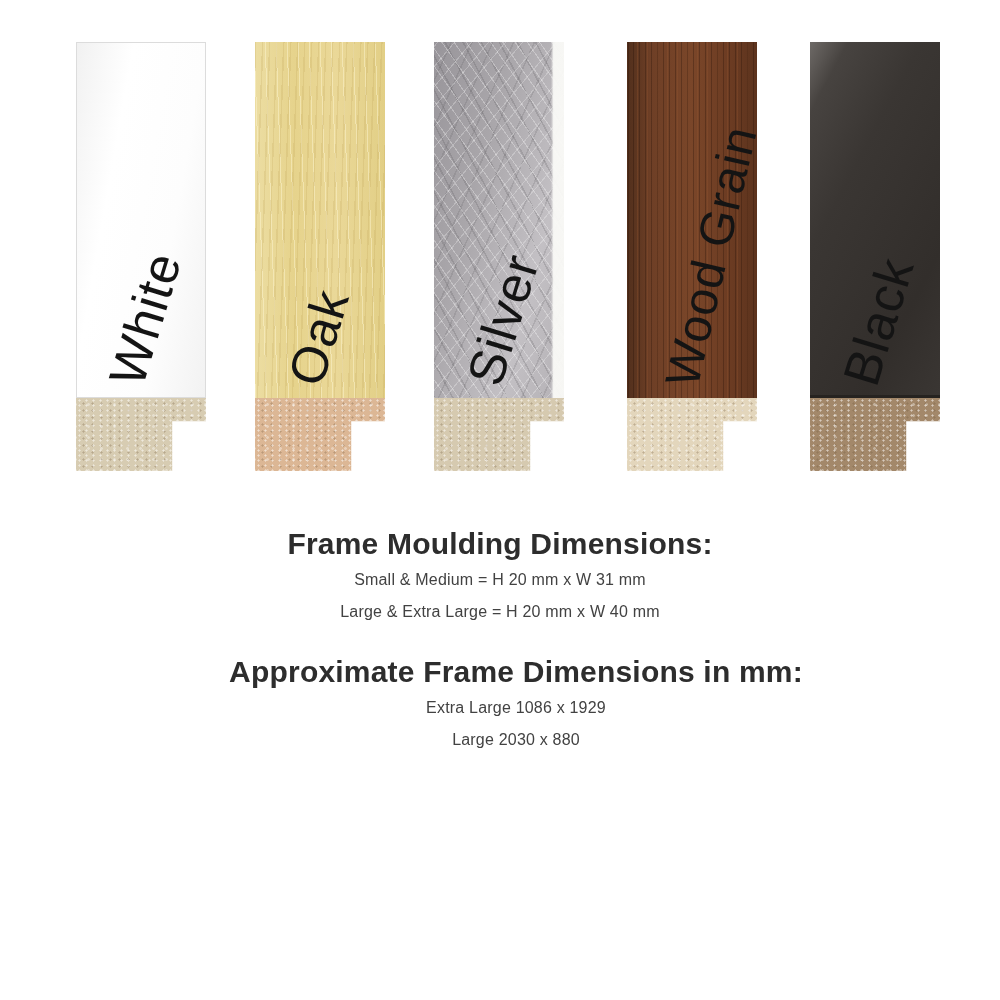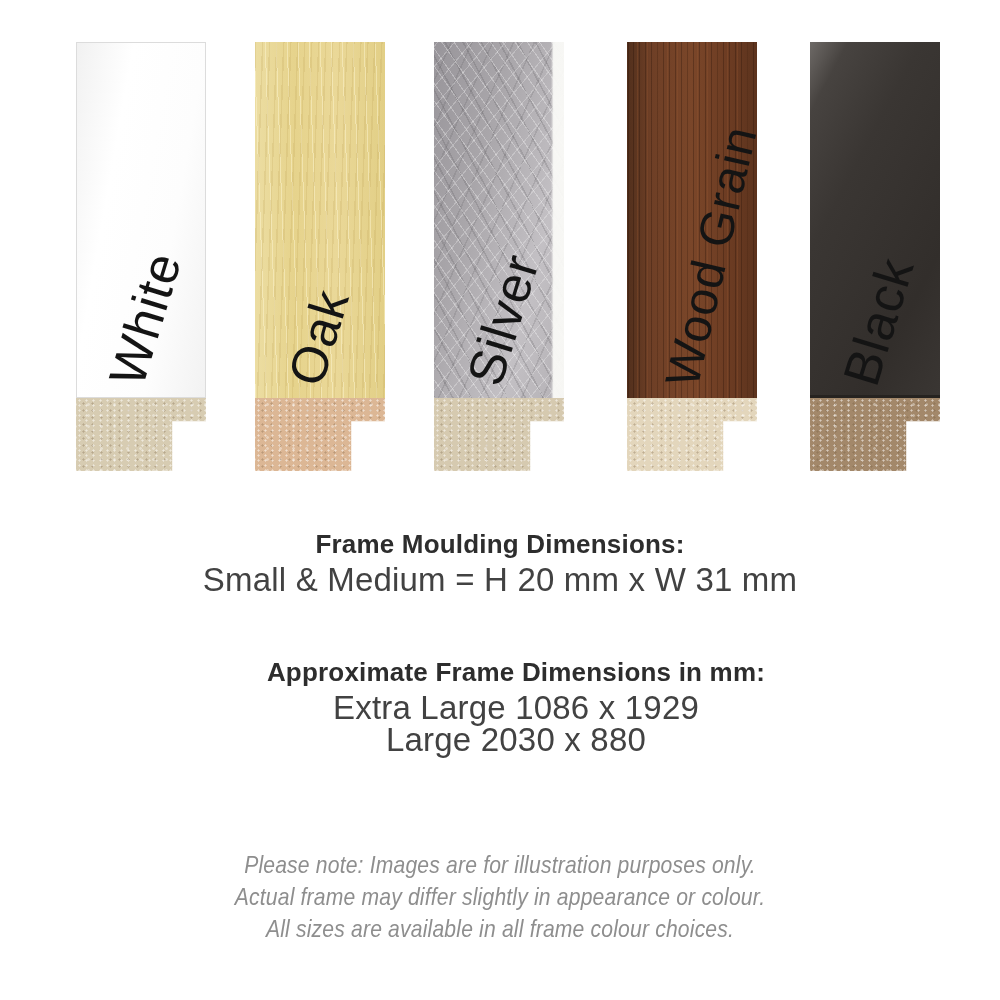--- a/index.html
+++ b/index.html
@@ -60,22 +60,22 @@
       linear-gradient(90deg,#512f1c 0%,#6e3f26 18%,#7a4629 50%,#6b3b22 80%,#5c331d 100%);
   }
   .strip-4 .face{ 
     background-image:linear-gradient(118deg,#6e6a67 0%,#474340 12%,#3a3633 35%,#322e2b 76%,#3a3633 100%);
     border-bottom:3px solid #262320;
   }
   .strip-3 .label{font-size:48px;transform:rotate(-77deg);left:60%;}
 
   
   .tsection{position:absolute;left:0;width:100%;text-align:center;}
-  .tsection h2{margin:0 0 5px;font-size:26px;line-height:30px;font-weight:bold;color:var(--heading,#2d2d2d);letter-spacing:.2px;}
-  .tsection p{margin:0;font-size:33px;line-height:32px;color:var(--body_text,#424242);letter-spacing:.2px;}
+  .tsection h2{margin:0 0 5px;font-size:30px;line-height:30px;font-weight:bold;color:var(--heading,#2d2d2d);letter-spacing:.2px;}
+  .tsection p{margin:0;font-size:16px;line-height:32px;color:var(--body_text,#424242);letter-spacing:.2px;}
   .sec-moulding{top:529px;}
   .sec-frames{top:657px;padding-left:16px;}
   .sec-note{top:849px;}
   .sec-note p{
     font-style:italic;font-size:24px;line-height:32px;color:var(--note,#8e8e8e);
     transform:scaleX(.88);transform-origin:center;
   }
 </style>
 </head>
 <body>
@@ -112,27 +112,23 @@
       <div class="face"></div>
       <div class="base"></div>
       <div class="label">Black</div>
     </div>
 
   </div>
 
   <section class="tsection sec-moulding">
     <h2>Frame Moulding Dimensions:</h2>
     <p>Small &amp; Medium = H 20 mm x W 31 mm</p>
+    <p>Large &amp; Extra Large = H 20 mm x W 40 mm</p>
   </section>
 
   <section class="tsection sec-frames">
     <h2>Approximate Frame Dimensions in mm:</h2>
     <p>Extra Large 1086 x 1929</p>
     <p>Large 2030 x 880</p>
   </section>
 
-  <section class="tsection sec-note">
-    <p>Please note: Images are for illustration purposes only.</p>
-    <p>Actual frame may differ slightly in appearance or colour.</p>
-    <p>All sizes are available in all frame colour choices.</p>
-  </section>
 
 </div>
 
 </body></html>

